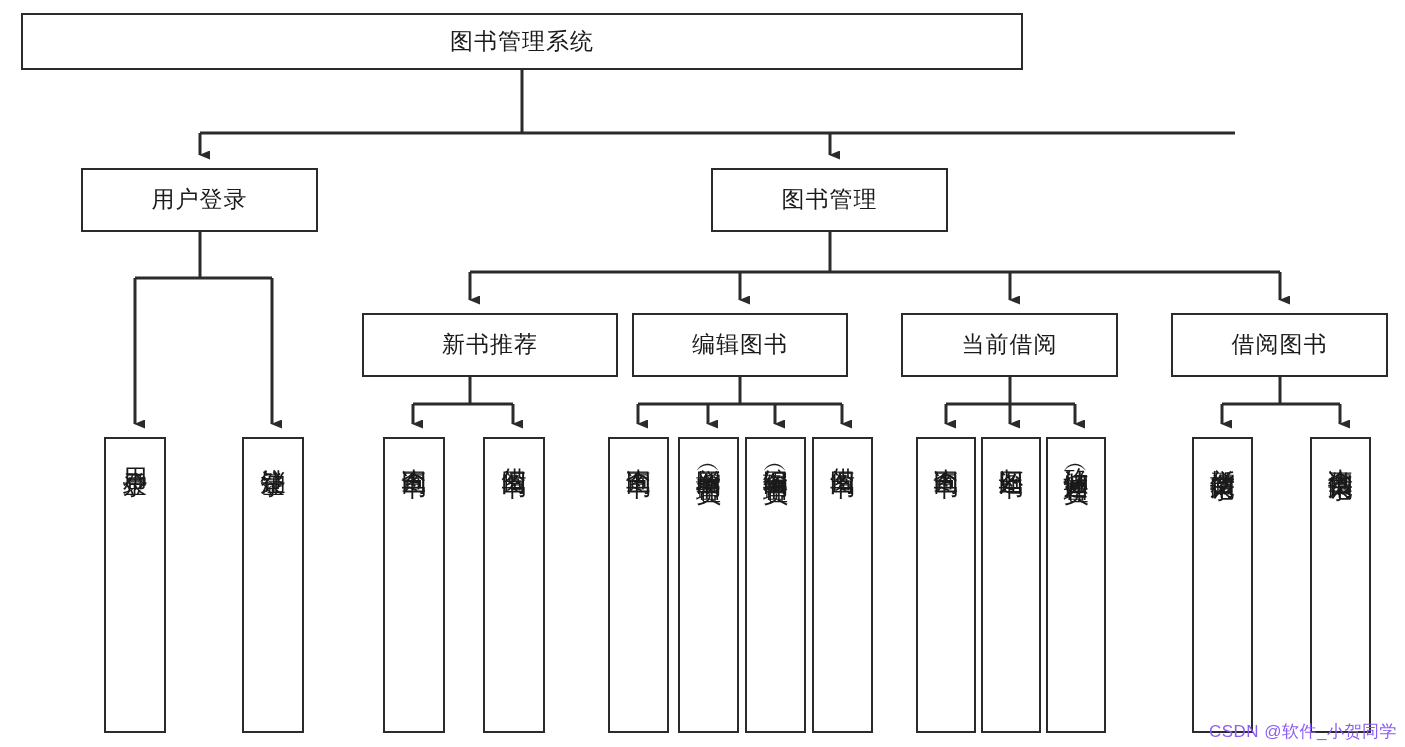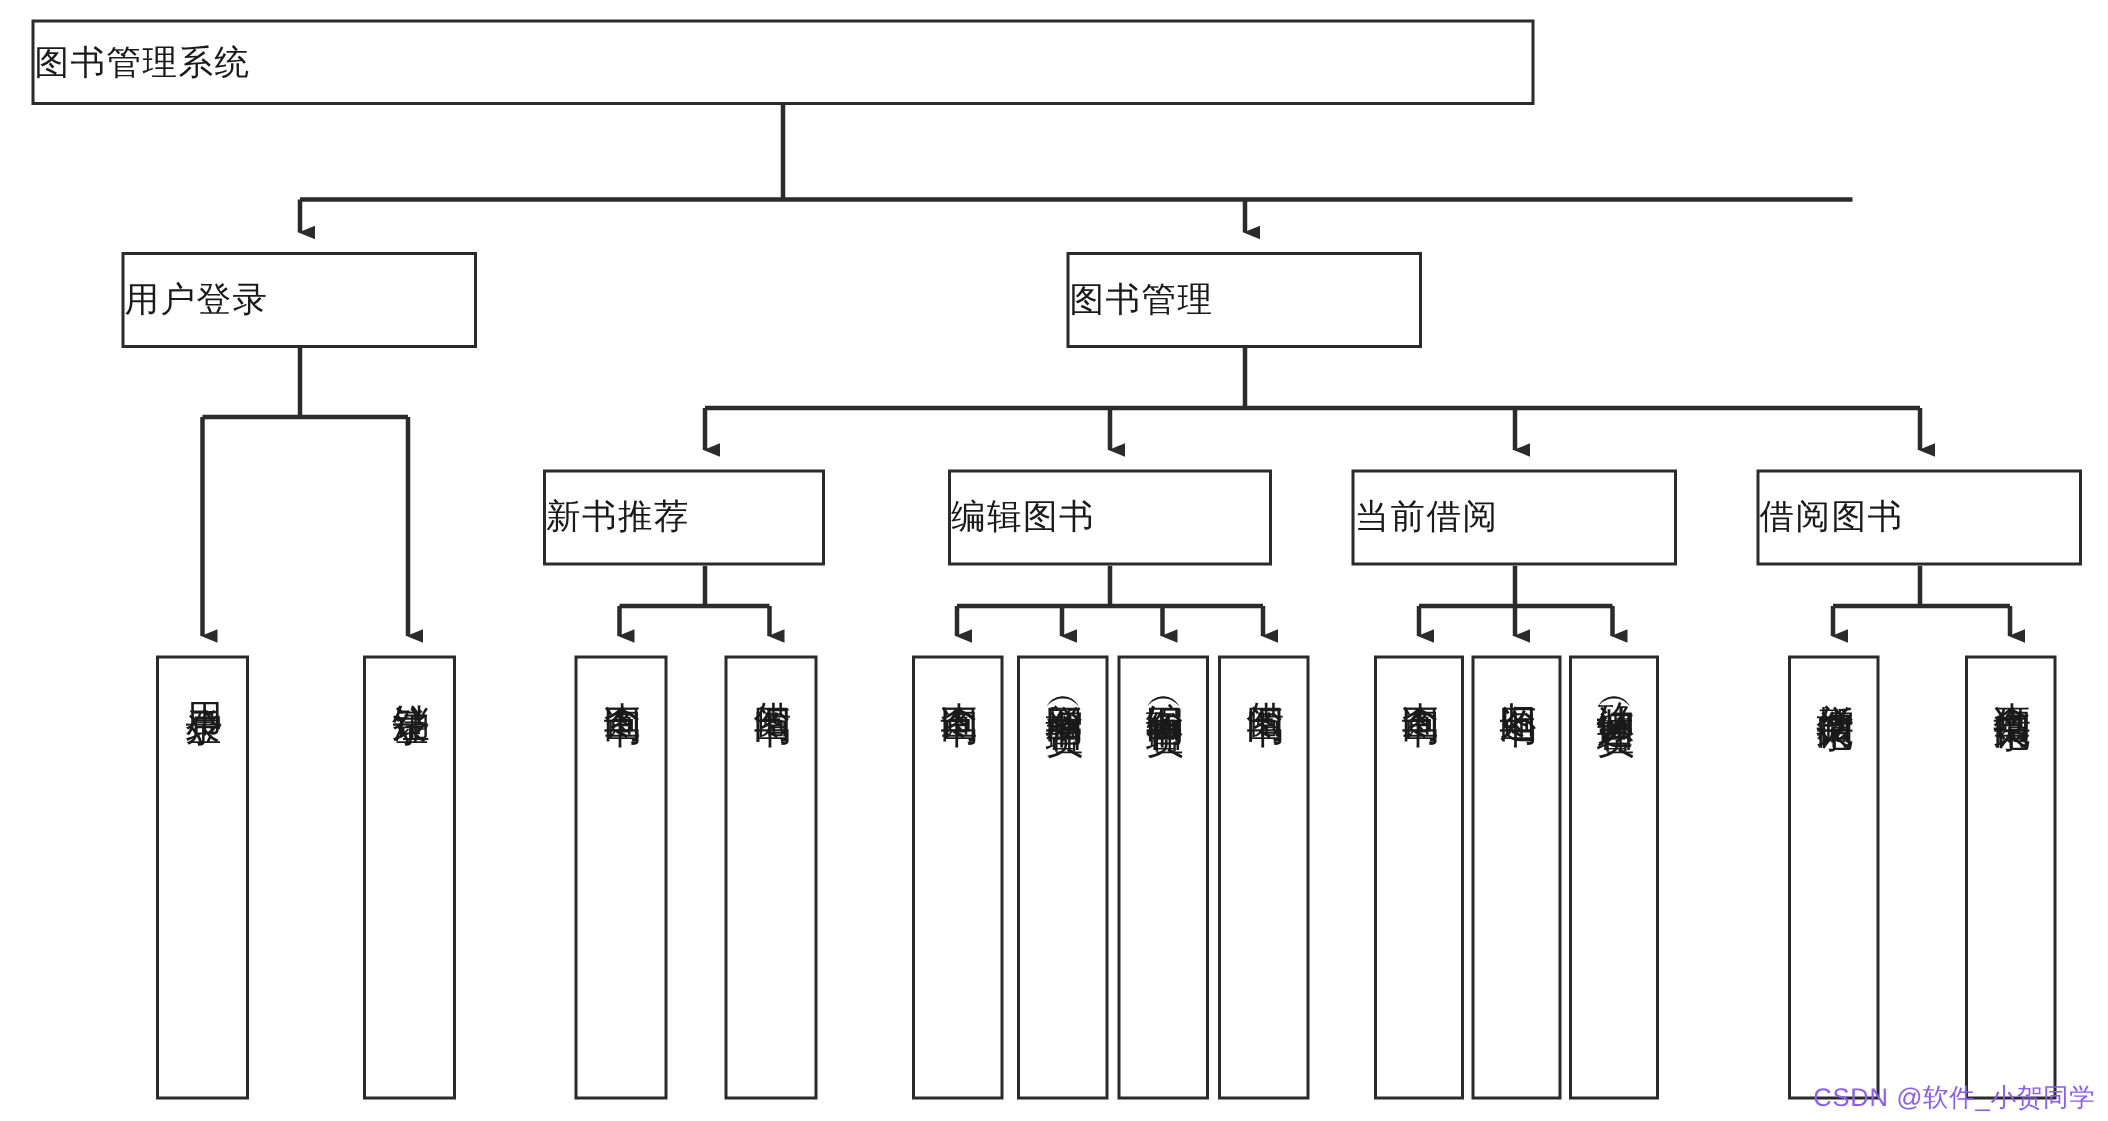--- a/index.html
+++ b/index.html
@@ -18,20 +18,21 @@
     width:1405px;height:747px;
     pointer-events:none;
   }
   .node{
     position:absolute;
     box-sizing:border-box;
     background:#ffffff;
     border:2.5px solid #2b2b2b;
     display:flex;
     align-items:center;
+    justify-content:center;
     z-index:2;
   }
   .node .label{
     color:#1a1a1a;
     line-height:1.18;
     text-align:center;
     white-space:nowrap;
   }
   
   .node.h .label{
@@ -123,21 +124,21 @@
   </div>
 
   <div class="node h" style="left:81px;top:168px;width:237px;height:64px;">
     <span class="label">用户登录</span>
   </div>
 
   <div class="node h" style="left:711px;top:168px;width:237px;height:64px;">
     <span class="label">图书管理</span>
   </div>
 
-  <div class="node h" style="left:362px;top:313px;width:188px;height:64px;">
+  <div class="node h" style="left:362px;top:313px;width:256px;height:64px;">
     <span class="label">新书推荐</span>
   </div>
 
   <div class="node h" style="left:632px;top:313px;width:216px;height:64px;">
     <span class="label">编辑图书</span>
   </div>
 
   <div class="node h" style="left:901px;top:313px;width:217px;height:64px;">
     <span class="label">当前借阅</span>
   </div>

